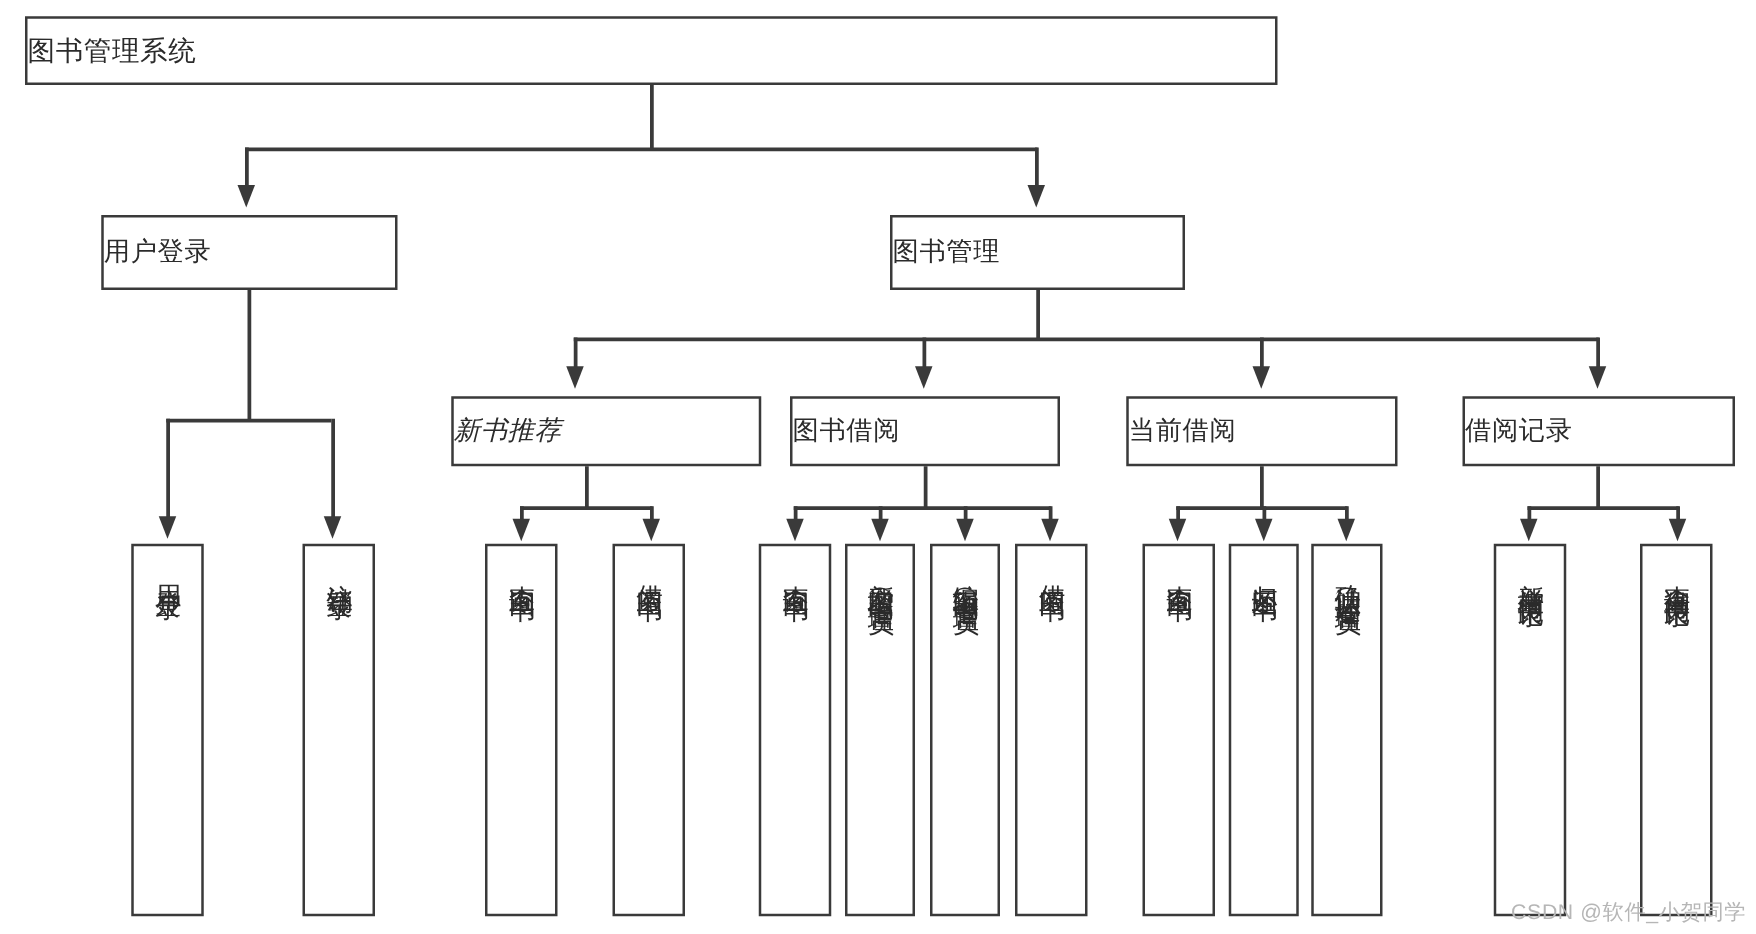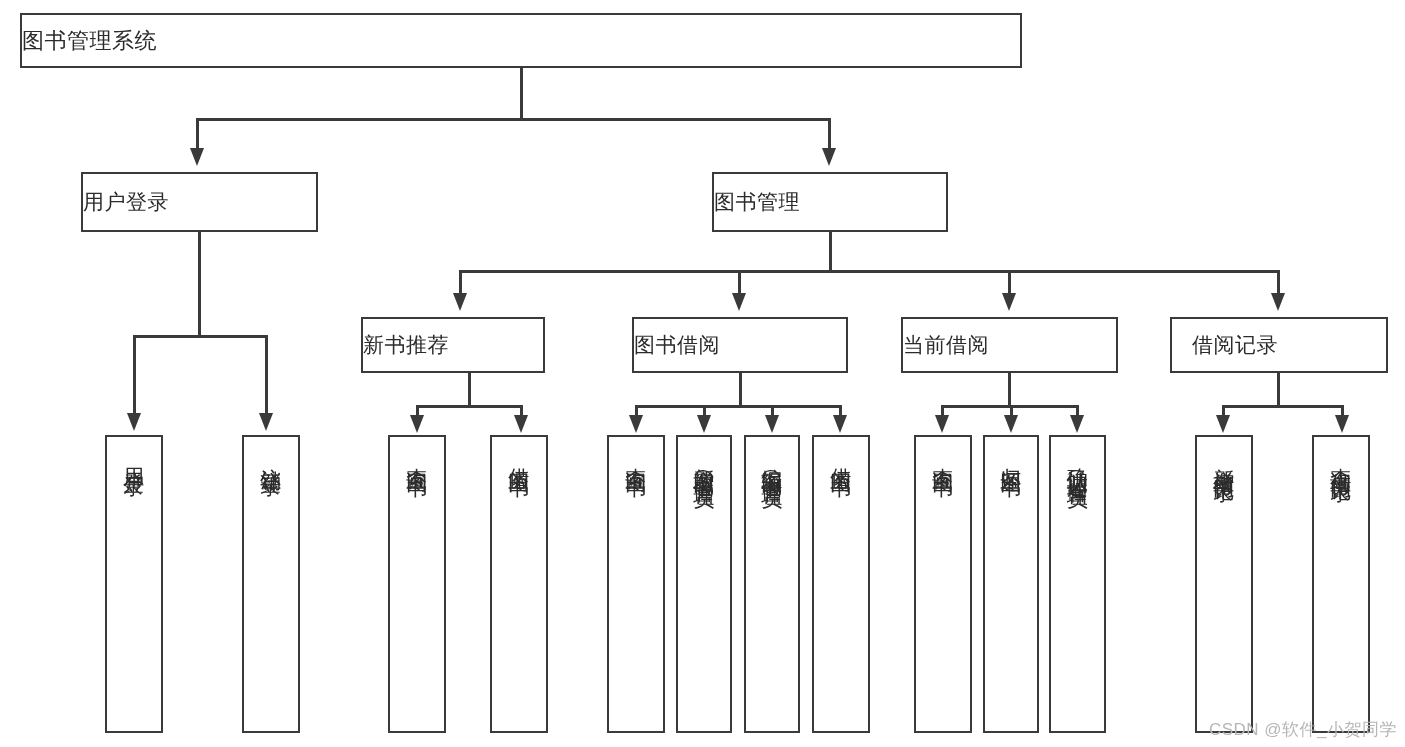--- a/index.html
+++ b/index.html
@@ -126,30 +126,30 @@
   <div class="hline" style="left:459px; top:270px; width:820px;"></div>
   <div class="vline" style="left:459px; top:270px; height:25px;"></div>
   <div class="arrow" style="left:453px; top:293px;"></div>
   <div class="vline" style="left:738px; top:270px; height:25px;"></div>
   <div class="arrow" style="left:732px; top:293px;"></div>
   <div class="vline" style="left:1008px; top:270px; height:25px;"></div>
   <div class="arrow" style="left:1002px; top:293px;"></div>
   <div class="vline" style="left:1277px; top:270px; height:25px;"></div>
   <div class="arrow" style="left:1271px; top:293px;"></div>
 
-  <div class="node" style="left:361px; top:317px; width:184px; height:56px;">
+  <div class="node" style="left:361px; top:317px; width:248px; height:56px;font-style:italic;">
     <span class="label">新书推荐</span>
   </div>
   <div class="node" style="left:901px; top:317px; width:217px; height:56px;">
     <span class="label">当前借阅</span>
   </div>
   <div class="node" style="left:632px; top:317px; width:216px; height:56px;">
     <span class="label">图书借阅</span>
   </div>
-  <div class="node" style="left:1170px; top:317px; width:218px; height:56px;padding-left:20px;">
+  <div class="node" style="left:1170px; top:317px; width:218px; height:56px;">
     <span class="label">借阅记录</span>
   </div>
 
   <div class="vline" style="left:468px; top:373px; width:2.5px; height:34px;"></div>
   <div class="hline" style="left:416px; top:405px; width:106px;"></div>
   <div class="vline" style="left:416px; top:405px; height:12px;"></div>
   <div class="arrow" style="left:410px; top:415px;"></div>
   <div class="vline" style="left:520px; top:405px; height:12px;"></div>
   <div class="arrow" style="left:514px; top:415px;"></div>
 

